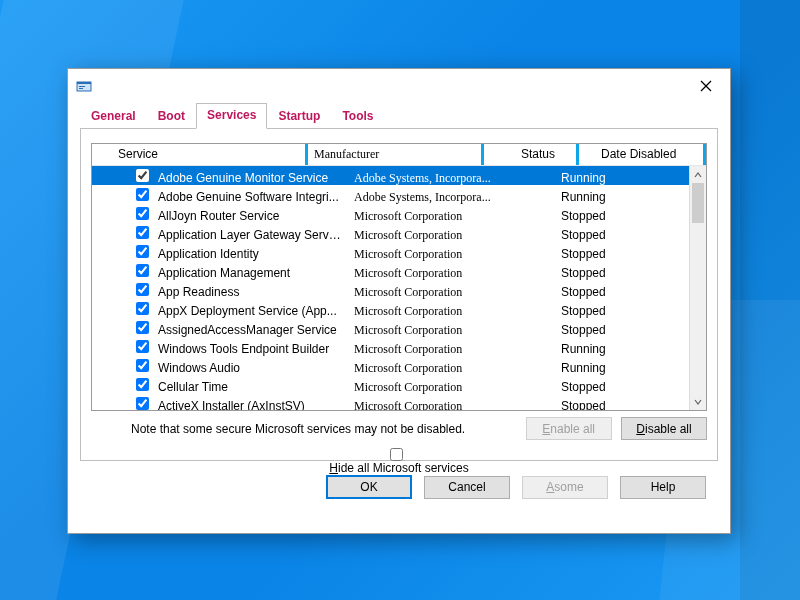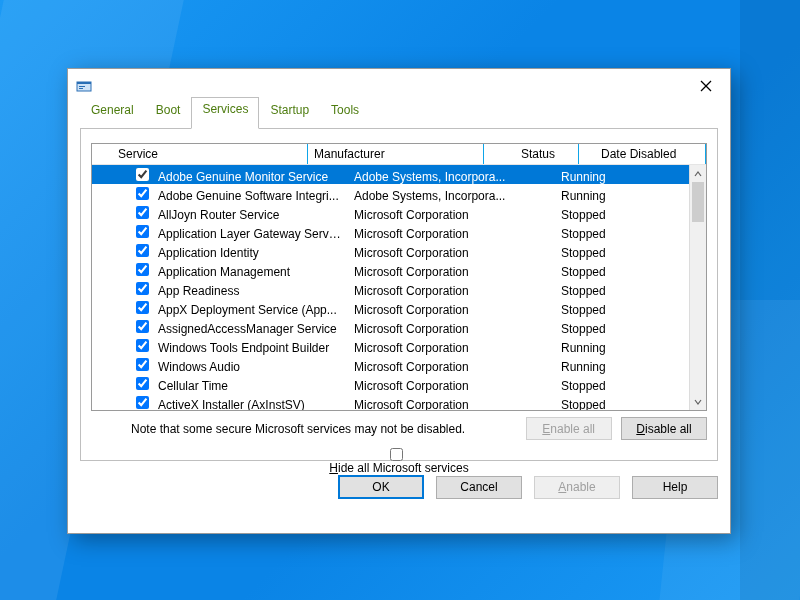--- a/index.html
+++ b/index.html
@@ -36,26 +36,26 @@
     cursor: default;
   }
   .close-btn svg { width:12px; height:12px; }
 
   .tabstrip {
     position: relative; height: 26px; margin: 0 12px;
     border-bottom: 1px solid #bfbfbf;
     display:flex; align-items:flex-end;
   }
   .tab {
-    padding: 4px 10px 12px 10px;
+    padding: 4px 10px 6px 10px;
     border: 1px solid transparent;
     border-bottom: none;
     margin-right: 0px;
     position: relative; top:1px;
-    color:#4d7c0f; cursor:default;
+    color:#be185d; cursor:default;font-weight:bold;
   }
   .tab.active {
     background:#fff; border-color:#bfbfbf;
     border-bottom: 1px solid #fff;
     z-index: 2;
   }
 
   .tabpage {
     margin: 0 12px 8px 12px;
     border: 1px solid #bfbfbf; border-top:none;
@@ -70,24 +70,24 @@
     user-select:none;
   }
   .lv-header {
     display:flex; background:#fff; border-bottom:1px solid #e5e5e5;
     font-weight:400; color:#000;
   }
   .lv-header .col, .lv-row .cell {
     padding: 3px 6px; overflow:hidden; white-space:nowrap; text-overflow:ellipsis;
     border-right: 1px solid #e5e5e5;
   }
-  .lv-header .col { border-right:1px solid #0ea5e9; cursor:default;}
+  .lv-header .col { border-right:3px solid #0ea5e9; cursor:default;}
   .col-chk { width: 20px; flex: 0 0 20px; border-right:none !important; padding:3px 2px;}
   .col-service { flex: 0 0 196px; }
-  .col-mfr     { flex: 0 0 176px; }
+  .col-mfr     { flex: 0 0 176px; font-family: Liberation Serif, serif; }
   .col-status  { flex: 0 0 64px; margin-left: 31px; }
   .col-date    { flex: 1 1 auto; margin-left: 16px; }
   .lv-body {
     flex:1; overflow:hidden; position:relative;
   }
   .lv-rows { position:absolute; inset:0; overflow:hidden; }
   .lv-row {
     display:flex; height:19px; line-height:18px; color:#000;padding-left:40px;
   }
   .lv-row .cell { border-right:1px solid transparent; }
@@ -118,21 +118,21 @@
     margin-left:6px;
   }
   .btn.disabled { color:#a0a0a0; border-color:#d0d0d0; background:#efefef;}
   .btn.default { border:2px solid #0078d7; background:#e1e1e1; min-width:86px; height:24px;}
   .hide-row { margin-top:8px; display:flex; align-items:center;flex-direction:column; }
   .hide-row input { width:13px; height:13px; margin:0 5px 0 0;}
   .hide-row label u { text-decoration:underline;}
 
   .dialog-buttons {
     display:flex; justify-content:flex-end; align-items:center;
-    padding: 6px 12px 10px 12px; gap:6px;
+    padding: 6px 24px 10px 12px; gap:6px;
   }
 </style>
 </head>
 <body>
 
 <div class="desktop">
   <div class="stripe s1"></div>
   <div class="stripe s2"></div>
   <div class="stripe s3"></div>
 
@@ -329,19 +329,19 @@
         <label for="hidems"><u>H</u><span>ide all Microsoft services</span></label>
       </div>
 
     </div>
 
     <div class="dialog-buttons">
       <button class="btn default">OK</button>
       <button class="btn">Cancel</button>
       <button class="btn disabled">
           <u>A</u>
-          <span>nable</span>
+          <span>some</span>
         </button>
       <button class="btn">Help</button>
     </div>
 
   </div>
 </div>
 
 </body></html>

